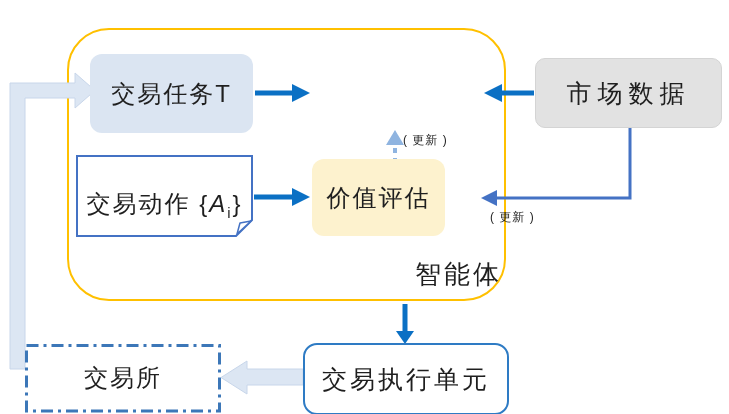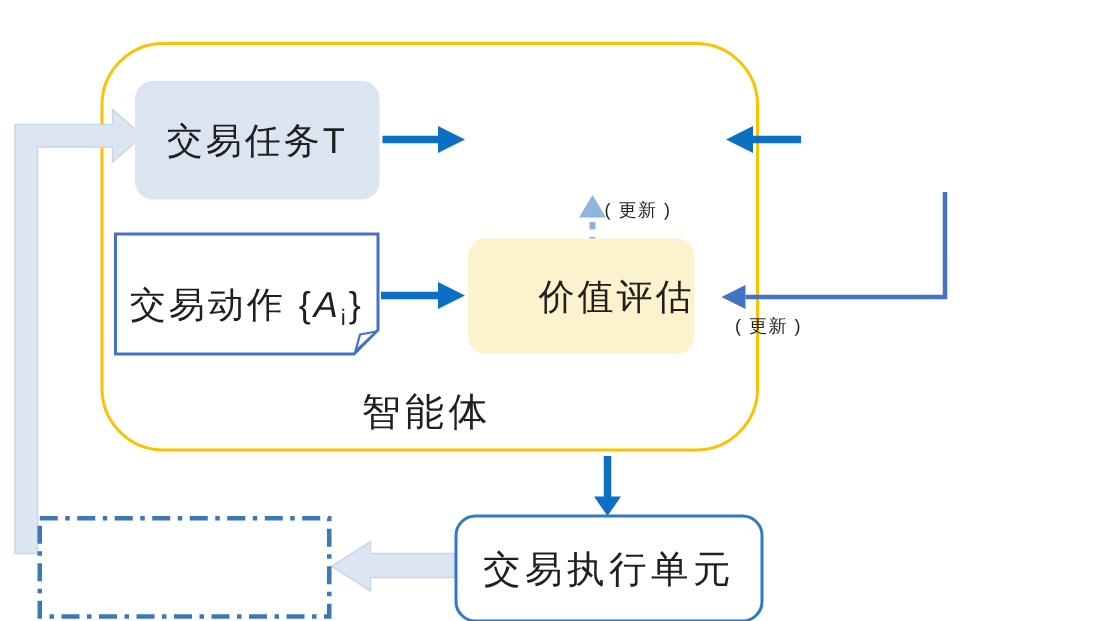--- a/index.html
+++ b/index.html
@@ -17,28 +17,28 @@
   .node{
     position:absolute;display:flex;align-items:center;justify-content:center;
     font-size:24px;letter-spacing:2px;white-space:nowrap;z-index:3;
   }
   #agent-container{
     position:absolute;left:67px;top:12px;width:435px;height:269px;
     border:2.5px solid var(--container-border);border-radius:42px;z-index:1;background:transparent;
   }
   #task-box{left:90px;top:38px;width:163px;height:79px;background:var(--task-fill);border-radius:12px;}
   #state-box{left:312px;top:40px;width:170px;height:74px;background:var(--eval-fill);border-radius:12px;}
-  #value-box{left:312px;top:143px;width:151px;height:77px;background:var(--eval-fill);border-radius:12px;justify-content:flex-end;}
+  #value-box{left:312px;top:143px;width:133px;height:77px;background:var(--eval-fill);border-radius:12px;}
   #market-box{left:535px;top:42px;width:185px;height:68px;background:var(--market-fill);
     border:1px solid var(--market-edge);border-radius:10px;letter-spacing:6px;font-size:25px;}
   #exec-box{left:303px;top:327px;width:202px;height:68px;background:#fff;
     border:2.5px solid var(--exec-border);border-radius:14px;letter-spacing:3px;font-size:25px;justify-content:center;}
   #exchange-box{left:25px;top:328px;width:196px;height:68px;}
   #action-box{left:77px;top:140px;width:175px;height:96px;}
-  #agent-label{position:absolute;left:67px;top:241px;width:435px;text-align:center;
+  #agent-label{position:absolute;left:67px;top:241px;width:435px;text-align:right;
     font-size:26px;letter-spacing:3px;z-index:3;}
   .ann{position:absolute;font-size:12px;letter-spacing:1px;z-index:3;white-space:nowrap;}
   #ann-state{left:403px;top:116px;}
   #ann-value{left:490px;top:193px;}
   svg{display:block;}
   .svg-arrows{z-index:2;}
   .stroke-blue{stroke:var(--arrow-blue);fill:none;}
   .fill-blue{fill:var(--arrow-blue);stroke:none;}
   .stroke-royal{stroke:var(--elbow-blue);fill:none;}
   .fill-royal{fill:var(--elbow-blue);stroke:none;}
@@ -94,23 +94,29 @@
 
 
   <div class="node" id="action-box">
     <span><span>交易动作 {</span><span class="var-italic">A</span><sub>i</sub><span>}</span></span>
   </div>
 
   <div class="node" id="value-box">
     <span>价值评估</span>
   </div>
 
+  <div class="node" id="market-box">
+    <span>市场数据</span>
+  </div>
 
   <div class="node" id="exec-box">
     <span>交易执行单元</span>
   </div>
 
+  <div class="node" id="exchange-box">
+    <span>交易所</span>
+  </div>
 
   <div id="agent-label">智能体</div>
   <div class="ann" id="ann-state">( 更新 )</div>
   <div class="ann" id="ann-value">( 更新 )</div>
 
 </div>
 
 </body></html>

